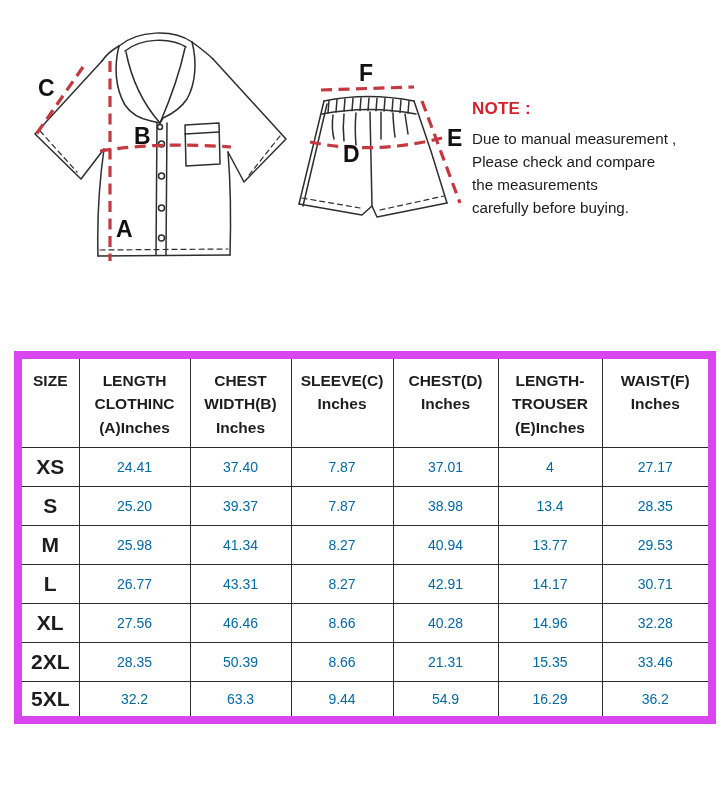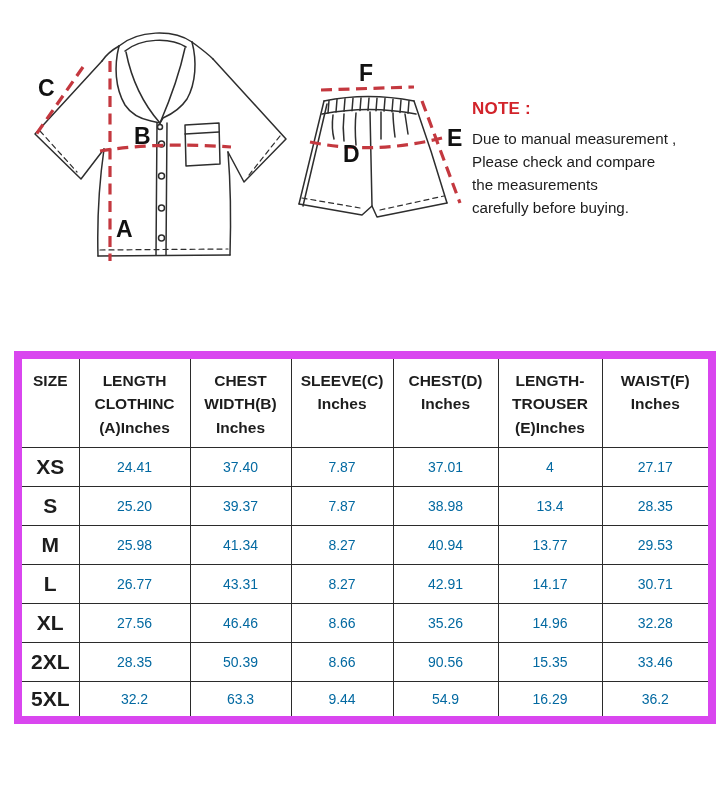--- a/index.html
+++ b/index.html
@@ -188,30 +188,30 @@
         <td>8.27</td>
         <td>42.91</td>
         <td>14.17</td>
         <td>30.71</td>
       </tr>
       <tr>
         <th>XL</th>
         <td>27.56</td>
         <td>46.46</td>
         <td>8.66</td>
-        <td>35.26</td>
+        <td>40.28</td>
         <td>14.96</td>
         <td>32.28</td>
       </tr>
       <tr>
         <th>2XL</th>
         <td>28.35</td>
         <td>50.39</td>
         <td>8.66</td>
-        <td>90.56</td>
+        <td>21.31</td>
         <td>15.35</td>
         <td>33.46</td>
       </tr>
       <tr>
         <th>5XL</th>
         <td>32.2</td>
         <td>63.3</td>
         <td>9.44</td>
         <td>54.9</td>
         <td>16.29</td>

